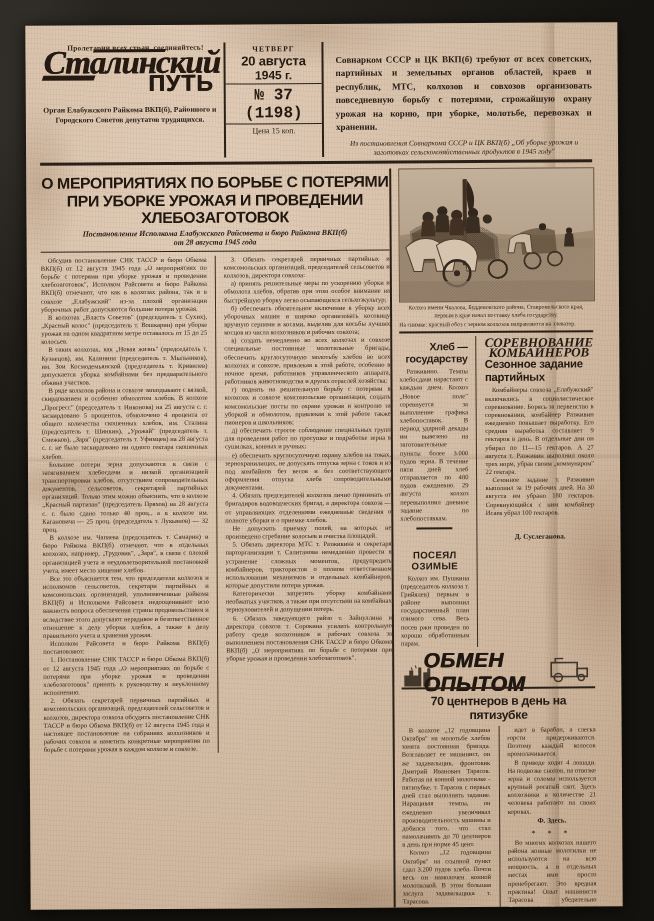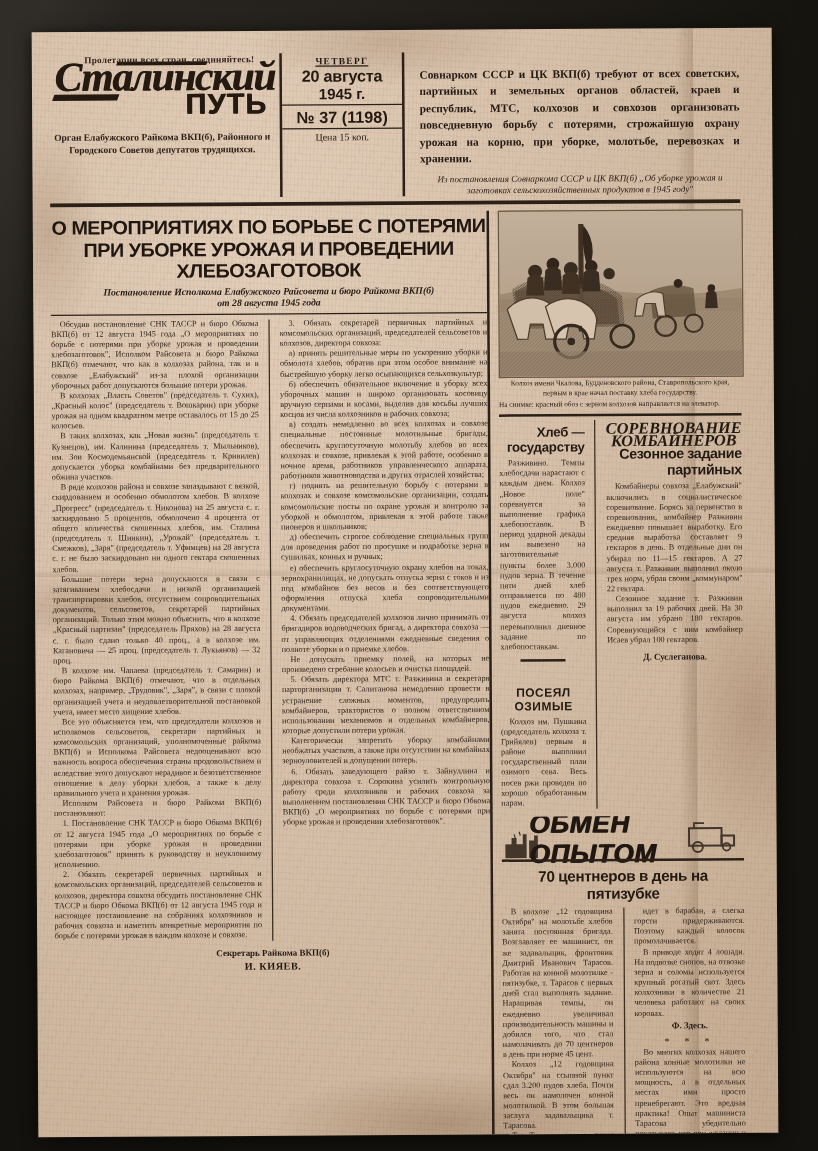--- a/index.html
+++ b/index.html
@@ -72,24 +72,24 @@
      text-shadow:0.7px 0 0 #241a12;}
   .logo .swoosh{position:absolute;left:3px;top:30px;width:52px;height:5px;
      background:#241a12;transform:skewX(-20deg);}
   .logo .swoosh2{position:absolute;left:54px;top:4px;width:72px;height:3px;
      background:#241a12;transform:skewX(-20deg);}
   .np-sub{font-size:7.6px;line-height:9.6px;color:#2d2118;padding:2px 2px 0;font-weight:bold;}
 
   .np-mid{flex:0 0 96px;width:96px;border-left:2px solid #2b2018;border-right:2px solid #2b2018;
      margin:0 4px;text-align:center;display:flex;flex-direction:column;justify-content:flex-start;}
   .np-mid .cell{padding:1.5px 0;}
-  .dw{font-size:7.6px;letter-spacing:1px;font-weight:bold;text-decoration:underline;}
+  .dw{font-size:7.6px;letter-spacing:1px;font-weight:bold;}
   .d1{font-family:"Liberation Sans",sans-serif;font-size:13px;font-weight:bold;letter-spacing:-.2px;}
   .d2{font-family:"Liberation Sans",sans-serif;font-size:12px;font-weight:bold;}
-  .d3{font-family:Liberation Sans, sans-serif;font-size:13px;font-weight:bold;}
+  .d3{font-family:Liberation Mono, monospace;font-size:16px;font-weight:bold;}
   .d4{font-size:8px;}
 
   .np-right{flex:1;padding-left:8px;}
   .np-right p{margin:0;font-size:9.1px;line-height:13.4px;font-weight:bold;
      text-align:justify;color:#241a12;}
   .np-src{margin-top:5px;font-style:italic;font-size:7.3px;line-height:9px;
      text-align:center;color:#2d2118;}
 
   
   .decree{display:flex;margin-top:5px;}
@@ -102,34 +102,34 @@
   .subhead{font-style:italic;font-weight:bold;font-size:7.8px;line-height:9.4px;
      text-align:center;margin:1px 0 3px;color:#2b2018;}
 
   
   .cols2{display:flex;gap:8px;}
   .col{flex:1;}
   .col.sep{border-left:1px solid #3a2c20;padding-left:8px;}
   p.body{margin:0 0 0 0;font-size:6.6px;line-height:8.15px;text-align:justify;
      text-indent:7px;color:#2a1f16;
      font-family:"Liberation Serif",serif;}
-  .sig{text-align:center;font-size:7.2px;line-height:9px;margin-top:5px;font-weight:bold;}
+  .sig{text-align:center;font-size:7.2px;line-height:9px;margin-top:16px;font-weight:bold;}
 
   
   .photo{width:100%;height:132px;position:relative;overflow:hidden;
      background:#b9a48c;border:1px solid #6b5842;}
   .cap{font-size:5.9px;line-height:7.2px;text-align:center;margin:2px 0 0;color:#2a1f16;}
   .cap.left{text-align:left;}
 
   h2.h-serif{font-family:"Liberation Sans",sans-serif;font-weight:bold;font-size:10.6px;
      text-align:right;margin:4px 0 3px;letter-spacing:-.2px;}
   h3.kicker{font-family:"Liberation Serif",serif;font-style:italic;font-weight:bold;
      font-size:13px;line-height:9.6px;text-align:center;margin:2px 0 1px;}
   h2.h-sans{font-family:"Liberation Sans",sans-serif;font-weight:bold;font-size:11.4px;
-     line-height:12.6px;text-align:right;margin:1px 0 3px;letter-spacing:-.3px;}
+     line-height:12.6px;text-align:left;margin:1px 0 3px;letter-spacing:-.3px;}
   h2.h-caps{font-family:"Liberation Sans",sans-serif;font-weight:bold;font-size:9.6px;
      text-align:center;margin:20px 0 3px;letter-spacing:.4px;}
   .minirule{height:1.6px;background:#2b2018;width:52%;margin:5px auto;}
   .stars{text-align:center;font-size:8px;letter-spacing:5px;margin:3px 0 1px;color:#2a1f16;}
 
   
   .banner{position:relative;height:38px;margin:6px 0 2px;overflow:hidden;}
   .banner .bname{position:absolute;left:0;top:0;width:100%;height:100%;
      font-family:"Liberation Sans",sans-serif;font-style:italic;font-weight:bold;
      font-size:21px;letter-spacing:.5px;color:#1f1710;display:flex;align-items:center;
@@ -236,24 +236,20 @@
               <p class="body">е) обеспечить круглосуточную охрану хлебов на токах, зернохранилищах, не допускать отпуска зерна с токов и из под комбайнов без весов и без соответствующего оформления отпуска хлеба сопроводительными документами.</p>
               <p class="body">4. Обязать председателей колхозов лично принимать от бригадиров водоводческих бригад, а директора совхоза — от управляющих отделениями ежедневные сведения о полноте уборки и о приемке хлебов.</p>
               <p class="body">Не допускать приемку полей, на которых не произведено сгребание колосьев и очистка площадей.</p>
               <p class="body">5. Обязать директора МТС т. Разживина и секретаря парторганизации т. Салитанова немедленно провести в устранение сложных моментов, предупредить комбайнеров, трактористов о полном ответственном использовании механизмов и отдельных комбайнеров, которые допустили потери урожая.</p>
               <p class="body">Категорически запретить уборку комбайнами необжатых участков, а также при отсутствии на комбайнах зерноуловителей и допущении потерь.</p>
               <p class="body">6. Обязать заведующего райзо т. Зайнуллина и директора совхоза т. Сорокина усилить контрольную работу среди колхозников и рабочих совхоза за выполнением постановления СНК ТАССР и бюро Обкома ВКП(б) „О мероприятиях по борьбе с потерями при уборке урожая и проведении хлебозаготовок".</p>
             </div>
           </div>
 
           <div class="bottomsig">
-            <div>
-              <span>Секретарь Райкома ВКП(б)</span>
-              <b>И. КИЯЕВ.</b>
-            </div>
           </div>
         </div>
 
         <div class="decree-r">
 
           <div class="photo">
             <svg viewBox="0 0 190 132" width="100%" height="100%" preserveAspectRatio="none">
               <defs>
                 <linearGradient id="sky" x1="0" y1="0" x2="0" y2="1">
                   <stop offset="0%" stop-color="#cdbaa4"></stop>

